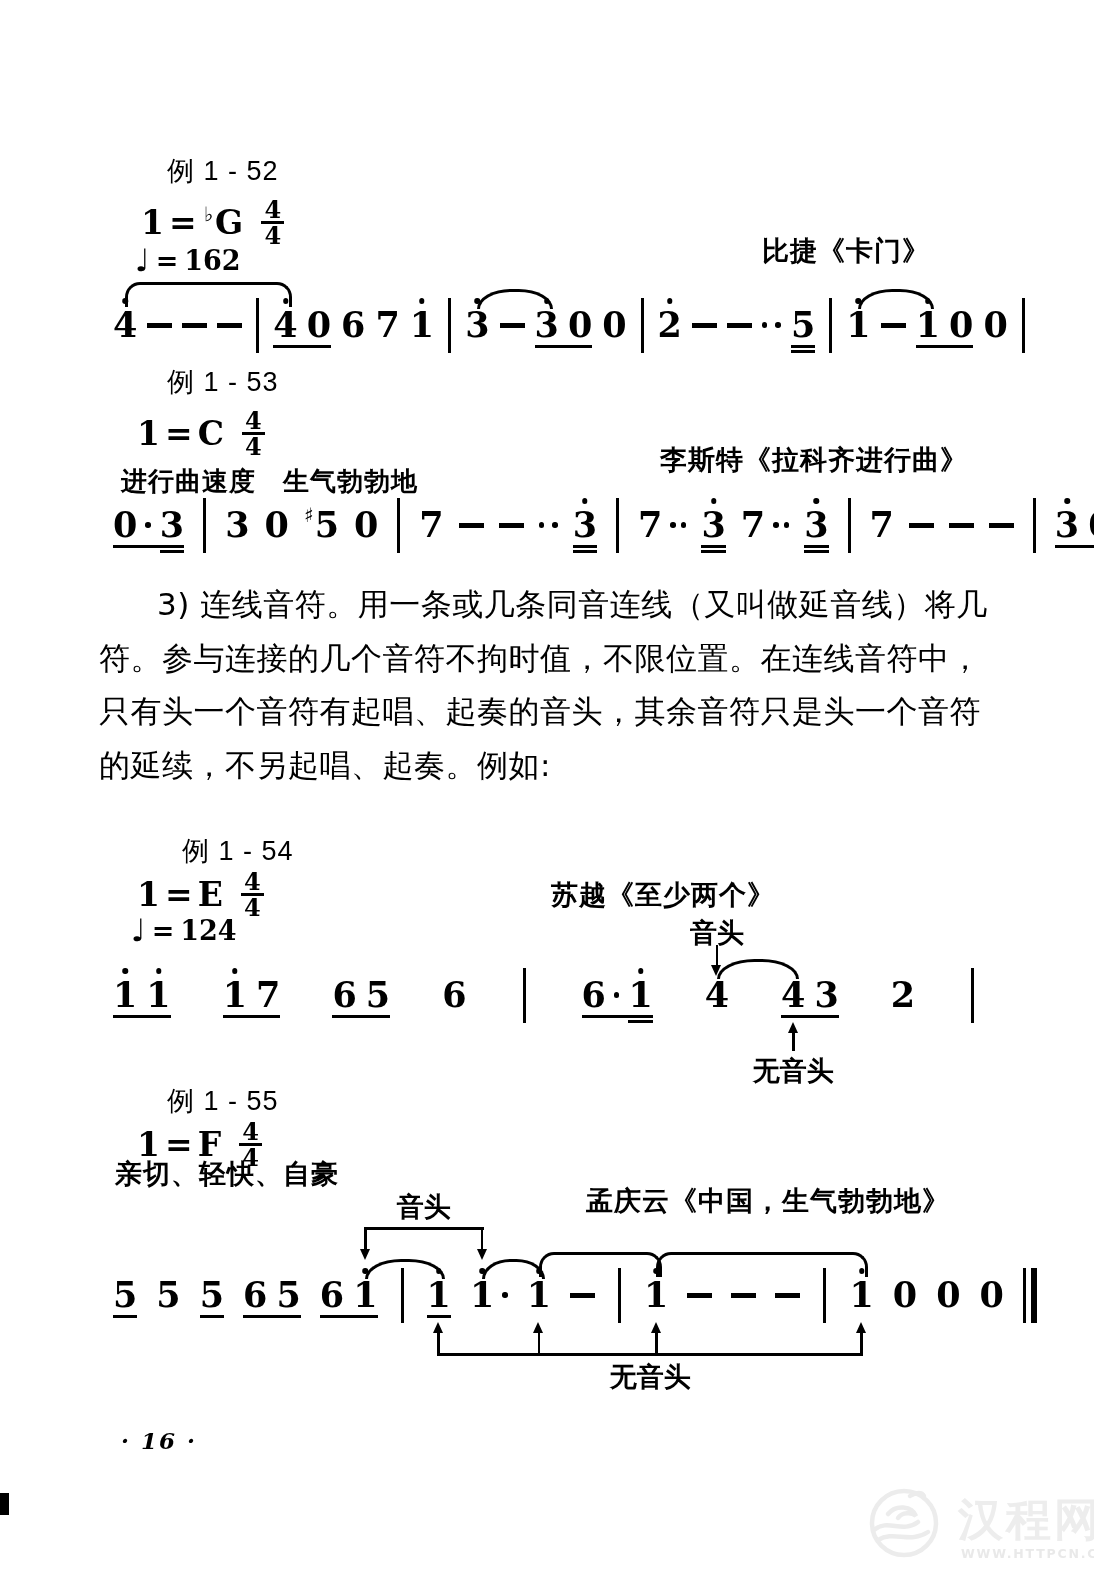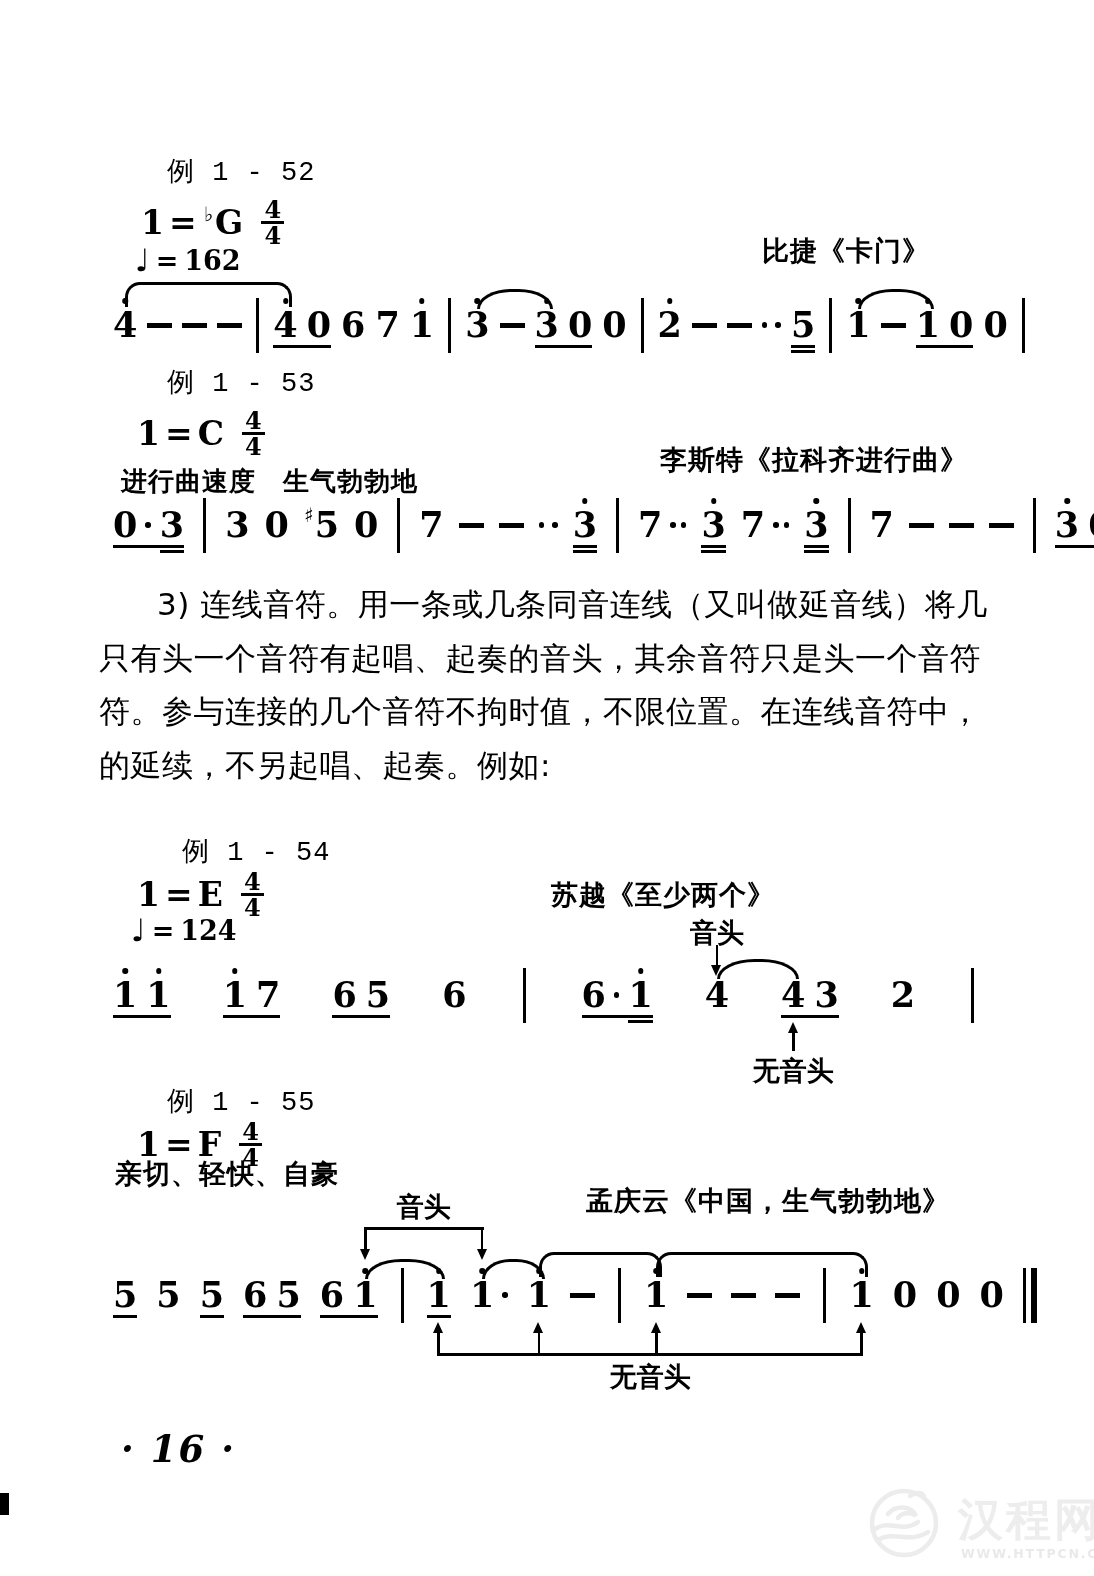--- a/index.html
+++ b/index.html
@@ -1,23 +1,23 @@
 <!DOCTYPE html>
 <html><head>
 <meta charset="utf-8">
 <style>
   html,body{margin:0;padding:0}
   body{width:1094px;height:1576px;position:relative;background:#fff;overflow:hidden;
        color:#000;font-family:"DejaVu Sans",sans-serif}
 
-  .extitle{position:absolute;font-family:Liberation Mono, monospace;font-size:27px;letter-spacing:1px}
+  .extitle{position:absolute;font-family:Liberation Sans, sans-serif;font-size:27px;letter-spacing:1px}
   .attr{position:absolute;font-weight:700;font-size:27px;letter-spacing:1px}
   .expr{position:absolute;font-weight:700;font-size:26px;letter-spacing:1px}
   .pagenum{position:absolute;font-family:"DejaVu Serif",serif;font-style:italic;font-weight:700;
-           font-size:37px;letter-spacing:2px}
+           font-size:23px;letter-spacing:2px}
 
   .para{position:absolute;width:880px}
   .pline{white-space:nowrap;font-size:31px;height:53.5px;line-height:53.5px;letter-spacing:.5px}
   .pline.ind{padding-left:58px}
 
   .keyrow{position:absolute;display:flex;align-items:center;font-family:"DejaVu Serif",serif;
           font-weight:700;font-size:33px}
   .keq{margin:0 5px}
   .kacc{font-size:20px;line-height:20px;margin:-16px 2px 0 2px}
   .frac{display:flex;flex-direction:column;align-items:center;margin-left:18px}
@@ -344,22 +344,22 @@
             </div>
           </div>
         </div>
         <div class="ul gl0"></div>
       </div>
     </div>
 </div>
 
 <div class="para" style="left:99px;top:578px">
   <div class="pline ind">3) 连线音符。用一条或几条同音连线（又叫做延音线）将几</div>
+  <div class="pline">符。参与连接的几个音符不拘时值，不限位置。在连线音符中，</div>
   <div class="pline">只有头一个音符有起唱、起奏的音头，其余音符只是头一个音符</div>
-  <div class="pline">符。参与连接的几个音符不拘时值，不限位置。在连线音符中，</div>
   <div class="pline">的延续，不另起唱、起奏。例如:</div>
 </div>
 
 <div>
   <div class="extitle" style="left:182px;top:833px">例 1 - 54</div>
   <div class="keyrow" style="left:137px;top:871px">
     <span>1</span>
       <span class="keq">=</span>
       <span>E</span>
     <span class="frac">

